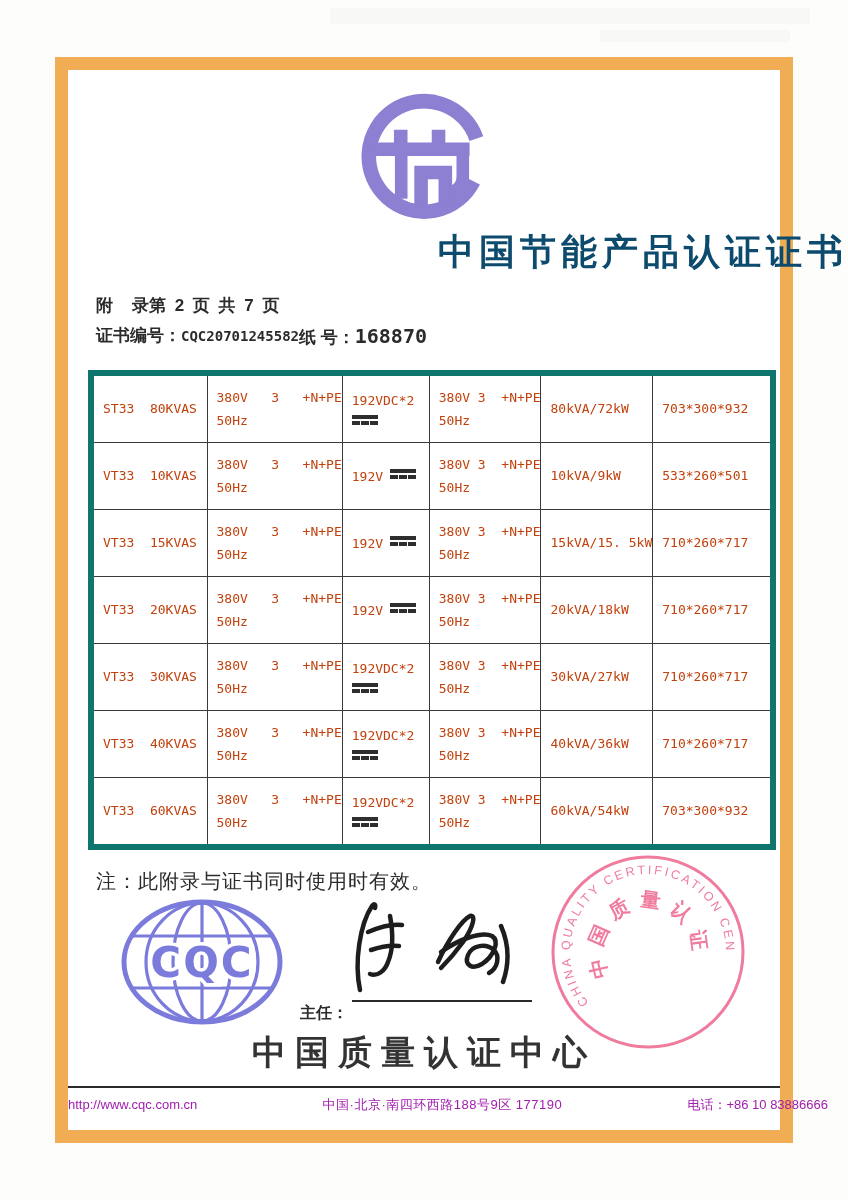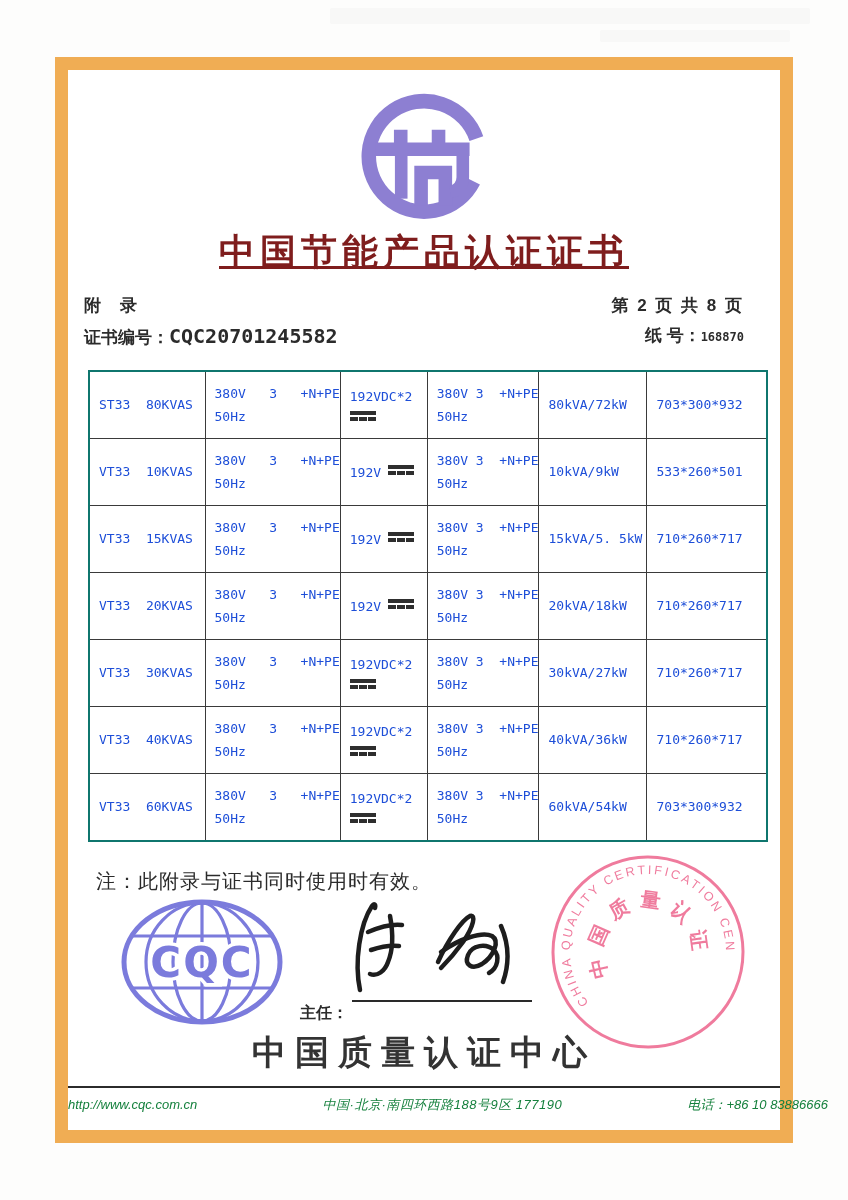--- a/index.html
+++ b/index.html
@@ -3,48 +3,48 @@
 <meta charset="utf-8">
 <style>
   html,body{margin:0;padding:0;background:#ffffff;}
   body{width:848px;height:1200px;position:relative;font-family:"Liberation Sans","DejaVu Sans",sans-serif;color:#2b2b2b;}
   .page{position:absolute;inset:0;background:#fdfdfc;overflow:hidden;}
   .ghost{position:absolute;background:#9a9a9a;opacity:.05;border-radius:2px;}
   .frame{position:absolute;left:55px;top:57px;width:712px;height:1060px;border:13px solid #f0ad54;background:#ffffff;}
 
   
   .logo{position:absolute;left:354px;top:92px;width:140px;height:128px;}
-  .title{position:absolute;left:0;top:228px;width:848px;text-align:center;font-size:36px;font-weight:bold;letter-spacing:5px;color:#7f1d1d;text-decoration:underline;}
-  .meta-row{position:absolute;left:84px;width:660px;display:flex;justify-content:space-between;font-size:17px;}
+  .title{position:absolute;left:0;top:228px;width:848px;text-align:right;font-size:36px;font-weight:bold;letter-spacing:5px;color:#0c4a6e;}
+  .meta-row{position:absolute;left:96px;width:660px;display:flex;justify-content:flex-start;font-size:17px;}
   .meta1{top:294px;}
   .meta2{top:324px;}
   .b{font-weight:bold;}
   .mono{font-family:"DejaVu Sans Mono","Liberation Mono",monospace;font-weight:bold;}
   .pagenum{letter-spacing:2px;}
 
   
-  table.spec{position:absolute;left:88px;top:370px;border-collapse:collapse;table-layout:fixed;border:2px solid #0f766e;font-family:"DejaVu Sans Mono","Liberation Mono",monospace;font-size:13px;color:#1d4ed8;}
+  table.spec{position:absolute;left:88px;top:370px;border-collapse:collapse;table-layout:fixed;border:6px solid #0f766e;font-family:"DejaVu Sans Mono","Liberation Mono",monospace;font-size:13px;color:#c2410c;}
   table.spec td{border:1px solid #3a3a3a;height:66px;vertical-align:middle;padding:0 0 0 9px;overflow:hidden;}
   td.c-model{padding-left:13px;}
   .pre{display:block;white-space:pre;line-height:1.8;}
   .dcwrap{display:flex;align-items:center;white-space:pre;text-align:center;}
   .dc-symbol{display:block;width:26px;height:10px;border-top:4px solid #2e2e2e;position:relative;margin-top:2px;}
   .dc-symbol::after{content:"";position:absolute;left:0;right:0;top:2px;border-top:4px dashed #2e2e2e;}
   .dc-symbol.inline{display:inline-block;margin-left:7px;margin-top:0;vertical-align:1px;}
 
   
   .note{position:absolute;left:96px;top:868px;font-size:20px;letter-spacing:1px;}
   .cqc-logo{position:absolute;left:118px;top:898px;width:168px;height:128px;}
   .director{position:absolute;left:300px;top:1003px;font-size:16px;font-weight:bold;}
   .sig-line{position:absolute;left:352px;top:1000px;width:180px;height:2px;background:#2a2a2a;}
   .signature{position:absolute;left:338px;top:898px;width:215px;height:102px;}
   .stamp{position:absolute;left:548px;top:852px;width:200px;height:200px;}
   .orgname{position:absolute;left:0;top:1030px;width:848px;text-align:center;font-size:34px;font-weight:bold;letter-spacing:9px;color:#333;}
   .rule{position:absolute;left:68px;top:1086px;width:712px;height:2px;background:#2b2b2b;}
-  .footer{position:absolute;left:68px;top:1096px;width:760px;display:flex;justify-content:space-between;align-items:baseline;font-size:13px;color:#15803d;font-style:italic;}
+  .footer{position:absolute;left:68px;top:1096px;width:760px;display:flex;justify-content:space-between;align-items:baseline;font-size:13px;color:#a21caf;}
   .footer .mid{letter-spacing:.5px;}
 </style>
 </head>
 <body>
 
 <div class="page">
 
   <div class="ghost" style="left:330px;top:8px;width:480px;height:16px;"></div>
   <div class="ghost" style="left:600px;top:30px;width:190px;height:12px;"></div>
 
@@ -55,25 +55,25 @@
     <path d="M 20 52 h 19 v -13 h 14 v 13 h 25 v -13 h 14 v 13 h 25 v 14 H 20 Z" fill="#8d7fd2"></path>
     <rect x="40" y="66" width="13" height="44" fill="#8d7fd2"></rect>
     <path d="M 60 76 H 99 V 117 H 85 V 90 H 74 V 117 H 60 Z" fill="#8d7fd2"></path>
     <path d="M 110 66 v 22 q 0 13 -13 15" fill="none" stroke="#8d7fd2" stroke-width="13"></path>
   </svg>
 
   <div class="title">中国节能产品认证证书</div>
 
   <div class="meta-row meta1">
     <span class="b" style="white-space:pre;">附    录</span>
-    <span class="b pagenum">第 2 页 共 8 页</span>
+    <span class="b pagenum">第 2 页 共 7 页</span>
   </div>
   <div class="meta-row meta2">
-    <span><span class="b">证书编号：</span><span class="mono" style="font-size:20px;">CQC20701245582</span></span>
-    <span><span class="b">纸 号：</span><span class="mono" style="font-size:12px;margin-top:44px;">168870</span></span>
+    <span><span class="b">证书编号：</span><span class="mono" style="font-size:14px;">CQC20701245582</span></span>
+    <span><span class="b">纸 号：</span><span class="mono" style="font-size:20px;margin-top:44px;">168870</span></span>
   </div>
 
   <table class="spec">
     <colgroup>
         <col style="width:116px">
         <col style="width:115px">
         <col style="width:87px">
         <col style="width:106px">
         <col style="width:108px">
         <col style="width:120px">
@@ -133,21 +133,21 @@
             <span class="pre">50Hz</span>
           </td>
         <td>
             <span class="dcwrap"><span>192V</span><span class="dc-symbol inline"></span></span>
           </td>
         <td>
             <span class="pre">380V 3  +N+PE</span>
             <span class="pre">50Hz</span>
           </td>
         <td>
-            <span class="pre">15kVA/5. 5kW</span>
+            <span class="pre">15kVA/15. 5kW</span>
           </td>
         <td>
             <span class="pre">710*260*717</span>
           </td>
       </tr>
       <tr>
         <td class="c-model">
             <span class="pre">VT33  20KVAS</span>
           </td>
         <td>

